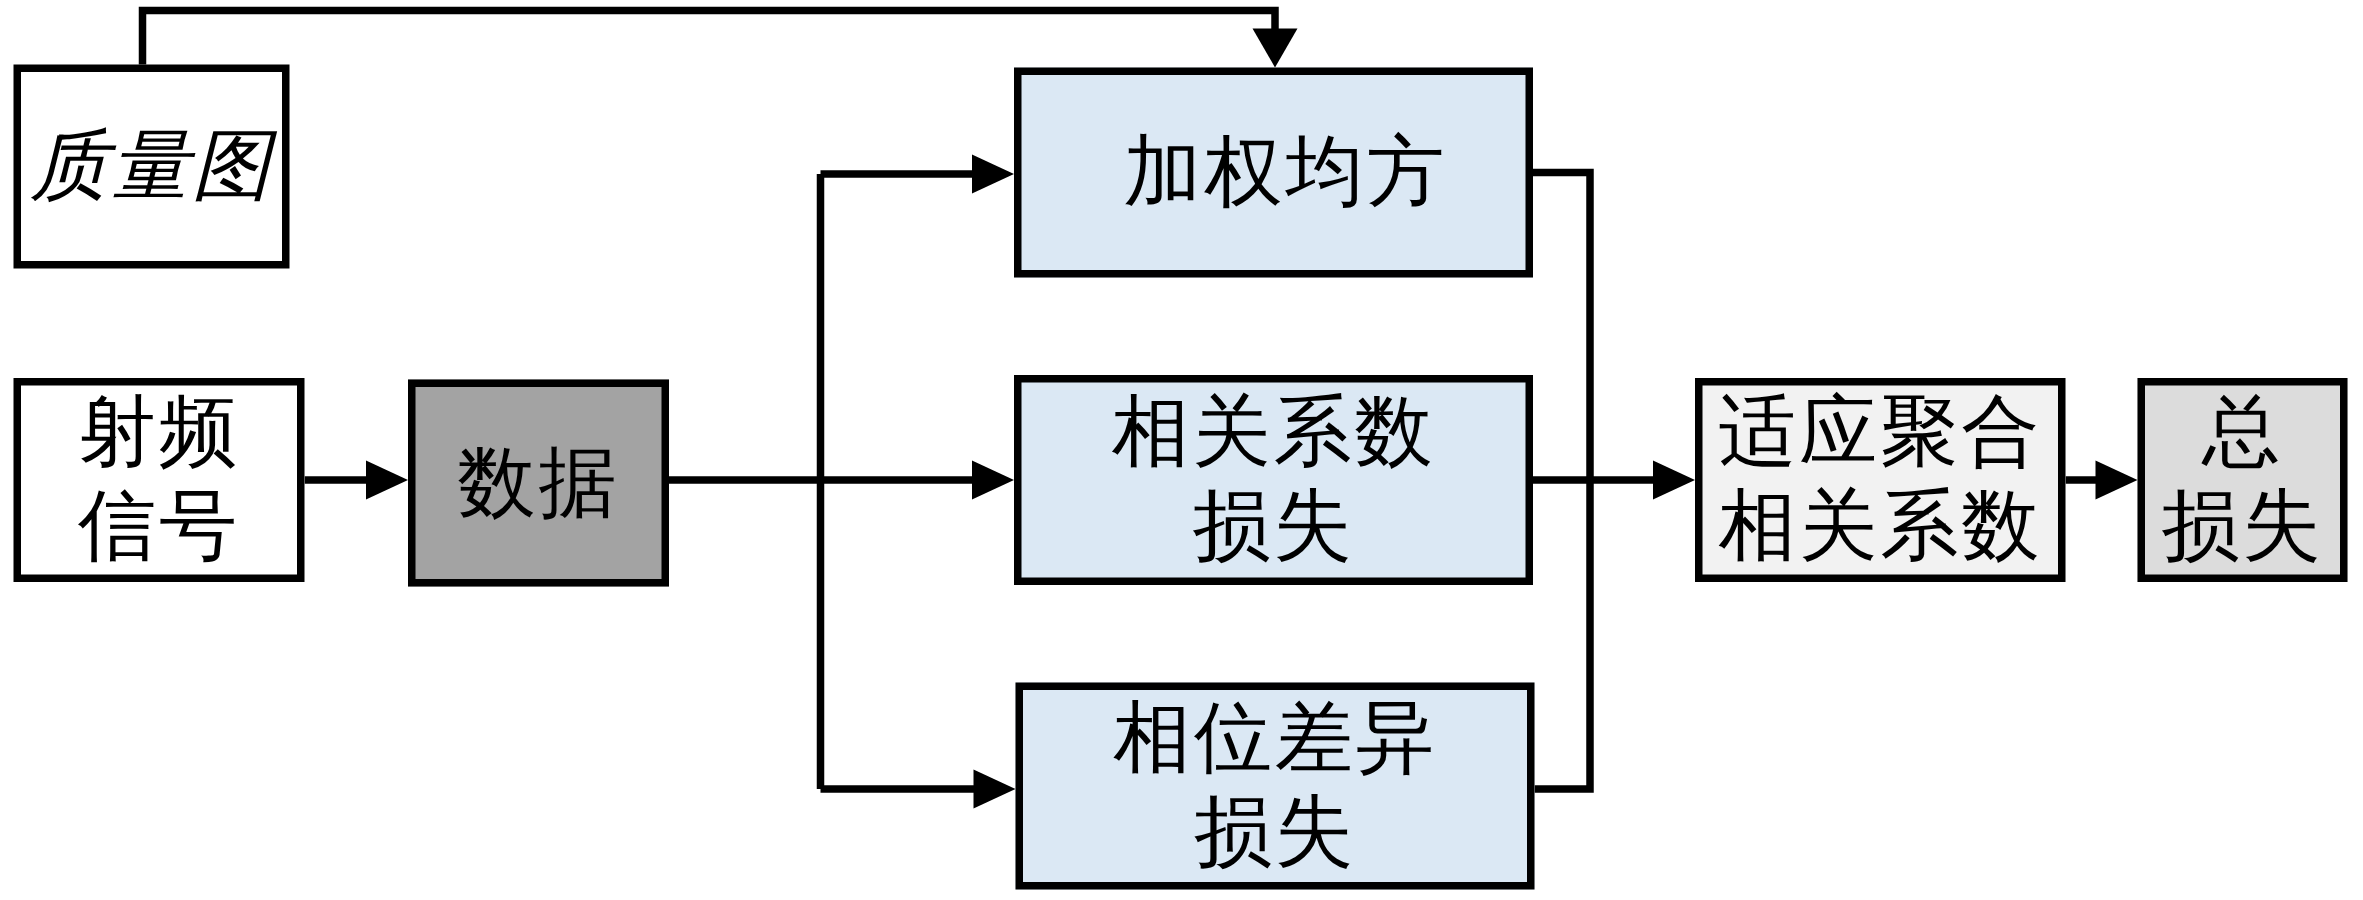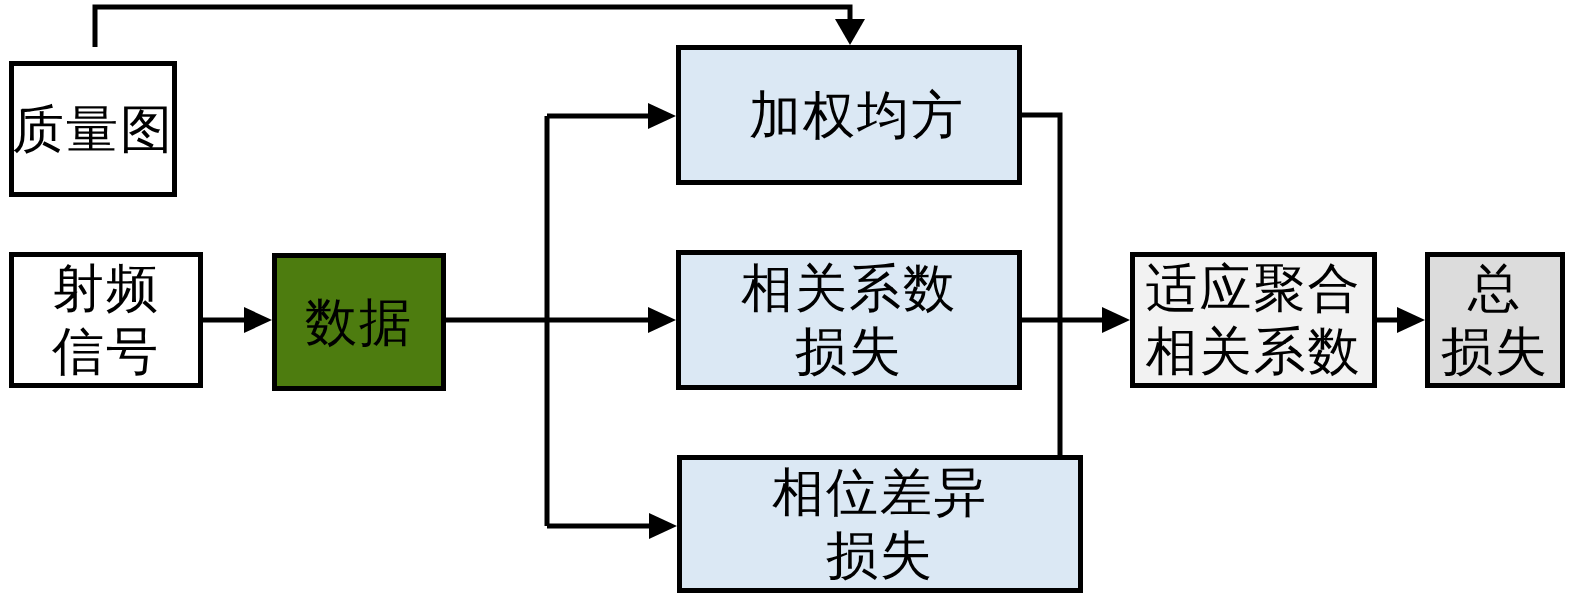--- a/index.html
+++ b/index.html
@@ -34,26 +34,26 @@
     color: #000000;
     font-size: 52px;
     line-height: 63px;
     letter-spacing: 2px;
     text-align: center;
     white-space: nowrap;
   }
   .node span { display: block; }
 
   
-  #n-quality   { left:   9px; top:  61px; width: 168px; height: 136px; }
+  #n-quality   { left:   9px; top:  43px; width: 184px; height: 136px; font-style: italic; }
   #n-rf        { left:   9px; top: 252px; width: 194px; height: 136px; }
   #n-norm      { left: 272px; top: 253px; width: 174px; height: 138px; }
   #n-wmse      { left: 676px; top:  45px; width: 346px; height: 140px; padding-left: 16px; }
   #n-corr      { left: 676px; top: 250px; width: 346px; height: 140px; align-items: center; }
-  #n-phase     { left: 677px; top: 455px; width: 406px; height: 138px; }
+  #n-phase     { left: 677px; top: 455px; width: 346px; height: 138px; }
   #n-agg       { left: 1130px; top: 252px; width: 247px; height: 136px; }
   #n-total     { left: 1425px; top: 252px; width: 140px; height: 136px; }
 </style>
 </head>
 <body>
 
 <div id="canvas">
 
   <svg id="wires" width="1575" height="600" viewBox="0 0 1575 600">
     <g stroke="#000000" stroke-width="5" fill="none" stroke-linejoin="miter">
@@ -89,21 +89,21 @@
 
   <div class="node" id="n-quality" style="background: rgb(255, 255, 255);">
     <span>质量图</span>
   </div>
 
   <div class="node" id="n-rf" style="background: rgb(255, 255, 255);">
     <span>射频</span>
     <span>信号</span>
   </div>
 
-  <div class="node" id="n-norm" style="background: #4d7c0f;">
+  <div class="node" id="n-norm" style="background: #a3a3a3;">
     <span>数据</span>
   </div>
 
   <div class="node" id="n-wmse" style="background: rgb(219, 232, 244);">
     <span>加权均方</span>
   </div>
 
   <div class="node" id="n-corr" style="background: rgb(219, 232, 244);">
     <span>相关系数</span>
     <span>损失</span>

